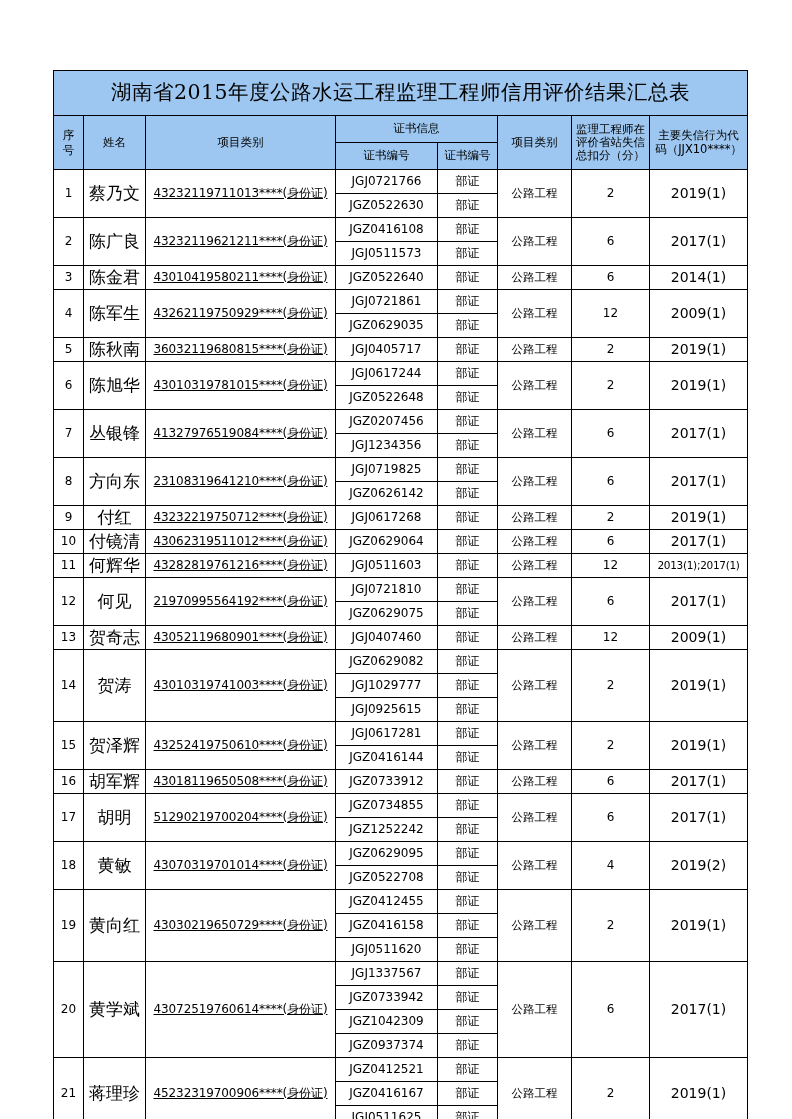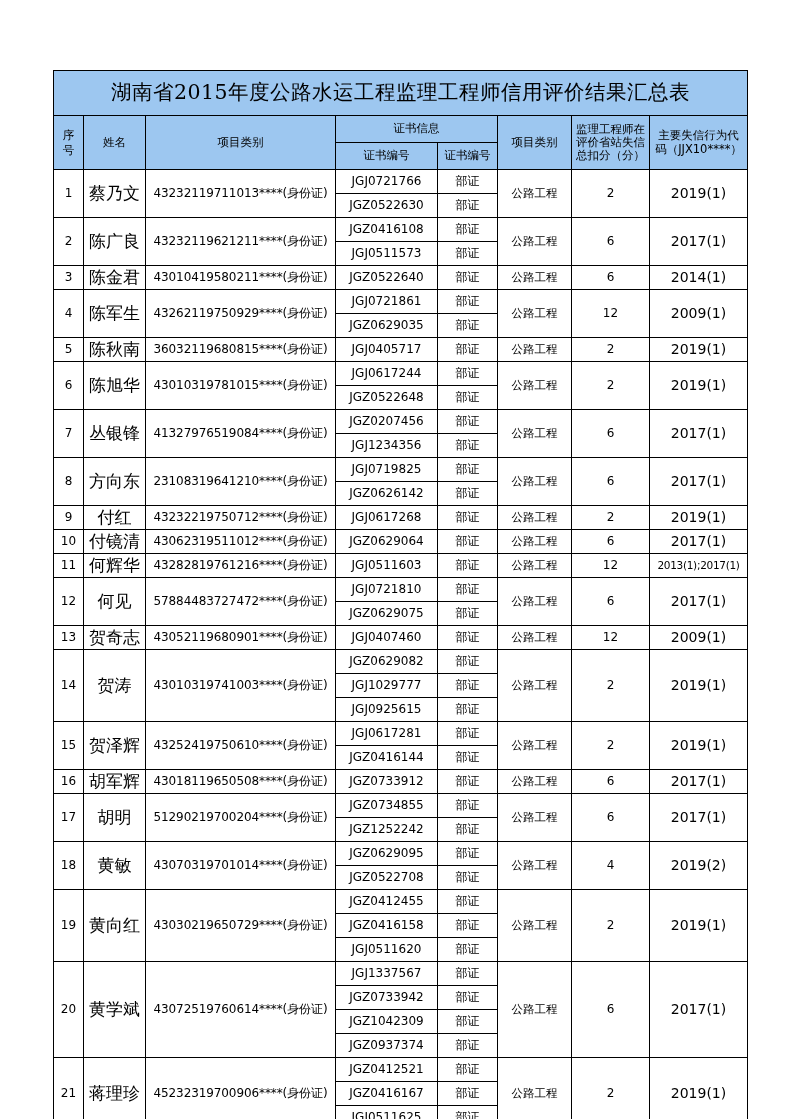--- a/index.html
+++ b/index.html
@@ -70,21 +70,21 @@
   col.c-score { width: 78px; }
   col.c-code  { width: 98px; }
 
   
   td.b {
     font-size: 12px;
     font-family: "DejaVu Sans", "Liberation Sans", sans-serif;
   }
   td.b-seq { font-size: 12px; }
   td.b-name { font-size: 17px; font-weight: bold; }
-  td.b-id { font-size: 12px; font-weight: bold; letter-spacing: -0.1px; }
+  td.b-id { font-size: 12px; font-weight: bold; letter-spacing: -0.1px; text-decoration: underline; }
   td.b-cert { font-size: 12px; margin-top: 32px; }
   td.b-ctype { font-size: 12px; font-weight: bold; }
   td.b-proj { font-size: 11.5px; font-weight: bold; }
   td.b-score { font-size: 12px; }
   td.b-code { font-size: 14px; }
   td.b-code.narrow { font-size: 10.5px; letter-spacing: -0.3px; }
 
   .cert-row td { height: 23px; }
 </style>
 </head>
@@ -253,21 +253,21 @@
             <td class="b b-id" rowspan="1">43282819761216****(身份证)</td>
             <td class="b b-cert">JGJ0511603</td>
             <td class="b b-ctype">部证</td>
             <td class="b b-proj" rowspan="1">公路工程</td>
             <td class="b b-score" rowspan="1">12</td>
             <td class="b b-code narrow" rowspan="1">2013(1);2017(1)</td>
           </tr>
           <tr class="cert-row">
             <td class="b b-seq" rowspan="2">12</td>
             <td class="b b-name" rowspan="2">何见</td>
-            <td class="b b-id" rowspan="2">57884483727472****(身份证)</td>
+            <td class="b b-id" rowspan="2">21970995564192****(身份证)</td>
             <td class="b b-cert">JGJ0721810</td>
             <td class="b b-ctype">部证</td>
             <td class="b b-proj" rowspan="2">公路工程</td>
             <td class="b b-score" rowspan="2">6</td>
             <td class="b b-code" rowspan="2">2017(1)</td>
           </tr>
           <tr class="cert-row">
             <td class="b b-cert">JGZ0629075</td>
             <td class="b b-ctype">部证</td>
           </tr>

